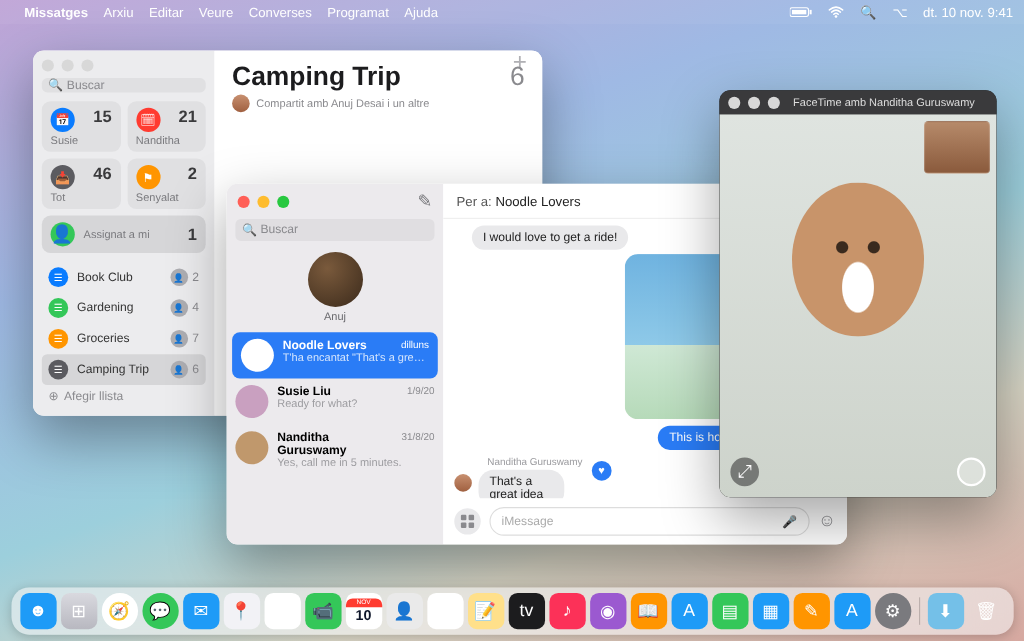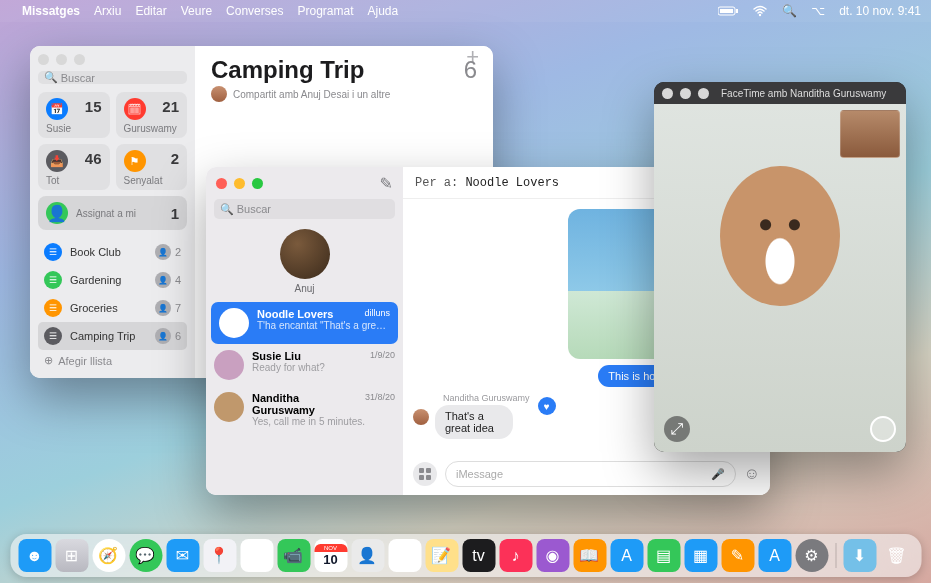--- a/index.html
+++ b/index.html
@@ -60,21 +60,21 @@
   .conv { padding:6px 8px; display:flex; gap:8px; align-items:flex-start; }
   .conv.sel { background:#2a7cf6; color:#fff; border-radius:7px; margin:0 5px; }
   .conv .av { width:30px; height:30px; border-radius:50%; background:#c0c0c2; flex-shrink:0; }
   .conv .txt { flex:1; min-width:0; }
   .conv .top { display:flex; justify-content:space-between; font-size:11px; }
   .conv .top .name { font-weight:600; }
   .conv .top .date { font-size:9px; }
   .conv .prev { font-size:10px; opacity:0.8; overflow:hidden; text-overflow:ellipsis; white-space:nowrap; }
   .conv:not(.sel) .top .date, .conv:not(.sel) .prev { color:#8a8a8e; }
   #messages .chat { flex:1; background:#fff; display:flex; flex-direction:column; }
-  .chat-hdr { height:32px; display:flex; align-items:center; padding:0 12px; justify-content:space-between; font-size:12px; color:#555; border-bottom:1px solid #eee;font-family:Liberation Mono, monospace; }
+  .chat-hdr { height:32px; display:flex; align-items:center; padding:0 12px; justify-content:space-between; font-size:12px; color:#555; border-bottom:1px solid #eee; }
   .chat-body { flex:1; padding:6px 12px; overflow:hidden; position:relative; }
   .bubble { border-radius:14px; padding:5px 10px; font-size:11px; max-width:70%; display:inline-block; }
   .bubble.in { background:#e9e9eb; color:#222; }
   .bubble.out { background:#2a7cf6; color:#fff; float:right; clear:both; }
   .ts { font-size:9px; color:#9a9a9e; text-align:center; margin:6px 0; }
   .imgmsg { width:190px; height:150px; border-radius:12px; margin-left:auto; margin-top:4px;
     background:
       radial-gradient(circle at 50% 78%, #333 5px, transparent 6px),
       radial-gradient(circle at 62% 60%, #6a4a30 8px, transparent 9px),
       linear-gradient(#6fb3e0 0%, #8ec9e8 55%, #cfe8d5 55%, #b6dab9 100%);
@@ -158,21 +158,21 @@
     </div>
     <div class="rem-grid" id="rem-grid">
         <div class="rem-card">
           <div class="ic" style="background:#0a7cff">📅</div>
     <div class="cnt">15</div>
     <div class="lbl">Susie</div>
         </div>
         <div class="rem-card">
           <div class="ic" style="background:#ff3b30">🗓</div>
     <div class="cnt">21</div>
-    <div class="lbl">Guruswamy</div>
+    <div class="lbl">Nanditha</div>
         </div>
         <div class="rem-card">
           <div class="ic" style="background:#5b5b60">📥</div>
     <div class="cnt">46</div>
     <div class="lbl">Tot</div>
         </div>
         <div class="rem-card">
           <div class="ic" style="background:#ff9500">⚑</div>
     <div class="cnt">2</div>
     <div class="lbl">Senyalat</div>
@@ -290,20 +290,21 @@
   </div>
   <div class="chat">
     <div class="chat-hdr">
       <div>
         <span>Per a:</span>
         <span style="color:#222">Noodle Lovers</span>
       </div>
       <span style="color:#888">ⓘ</span>
     </div>
     <div class="chat-body">
+      <div class="bubble in" style="margin-left:14px">I would love to get a ride!</div>
       <div class="imgmsg"></div>
       <div style="clear:both"></div>
       <div class="bubble out" style="margin-top:6px">This is how I'm getting there!</div>
       <div style="clear:both"></div>
       <div class="who" style="margin-left:28px">Nanditha Guruswamy</div>
       <div style="position:relative;display:inline-block;margin-left:20px">
         <span class="avatar-tiny" style="position:absolute;left:-22px;top:4px"></span>
         <span class="bubble in">That's a great idea</span>
         <span class="reaction" style="right:-10px;top:-8px">♥</span>
       </div>

